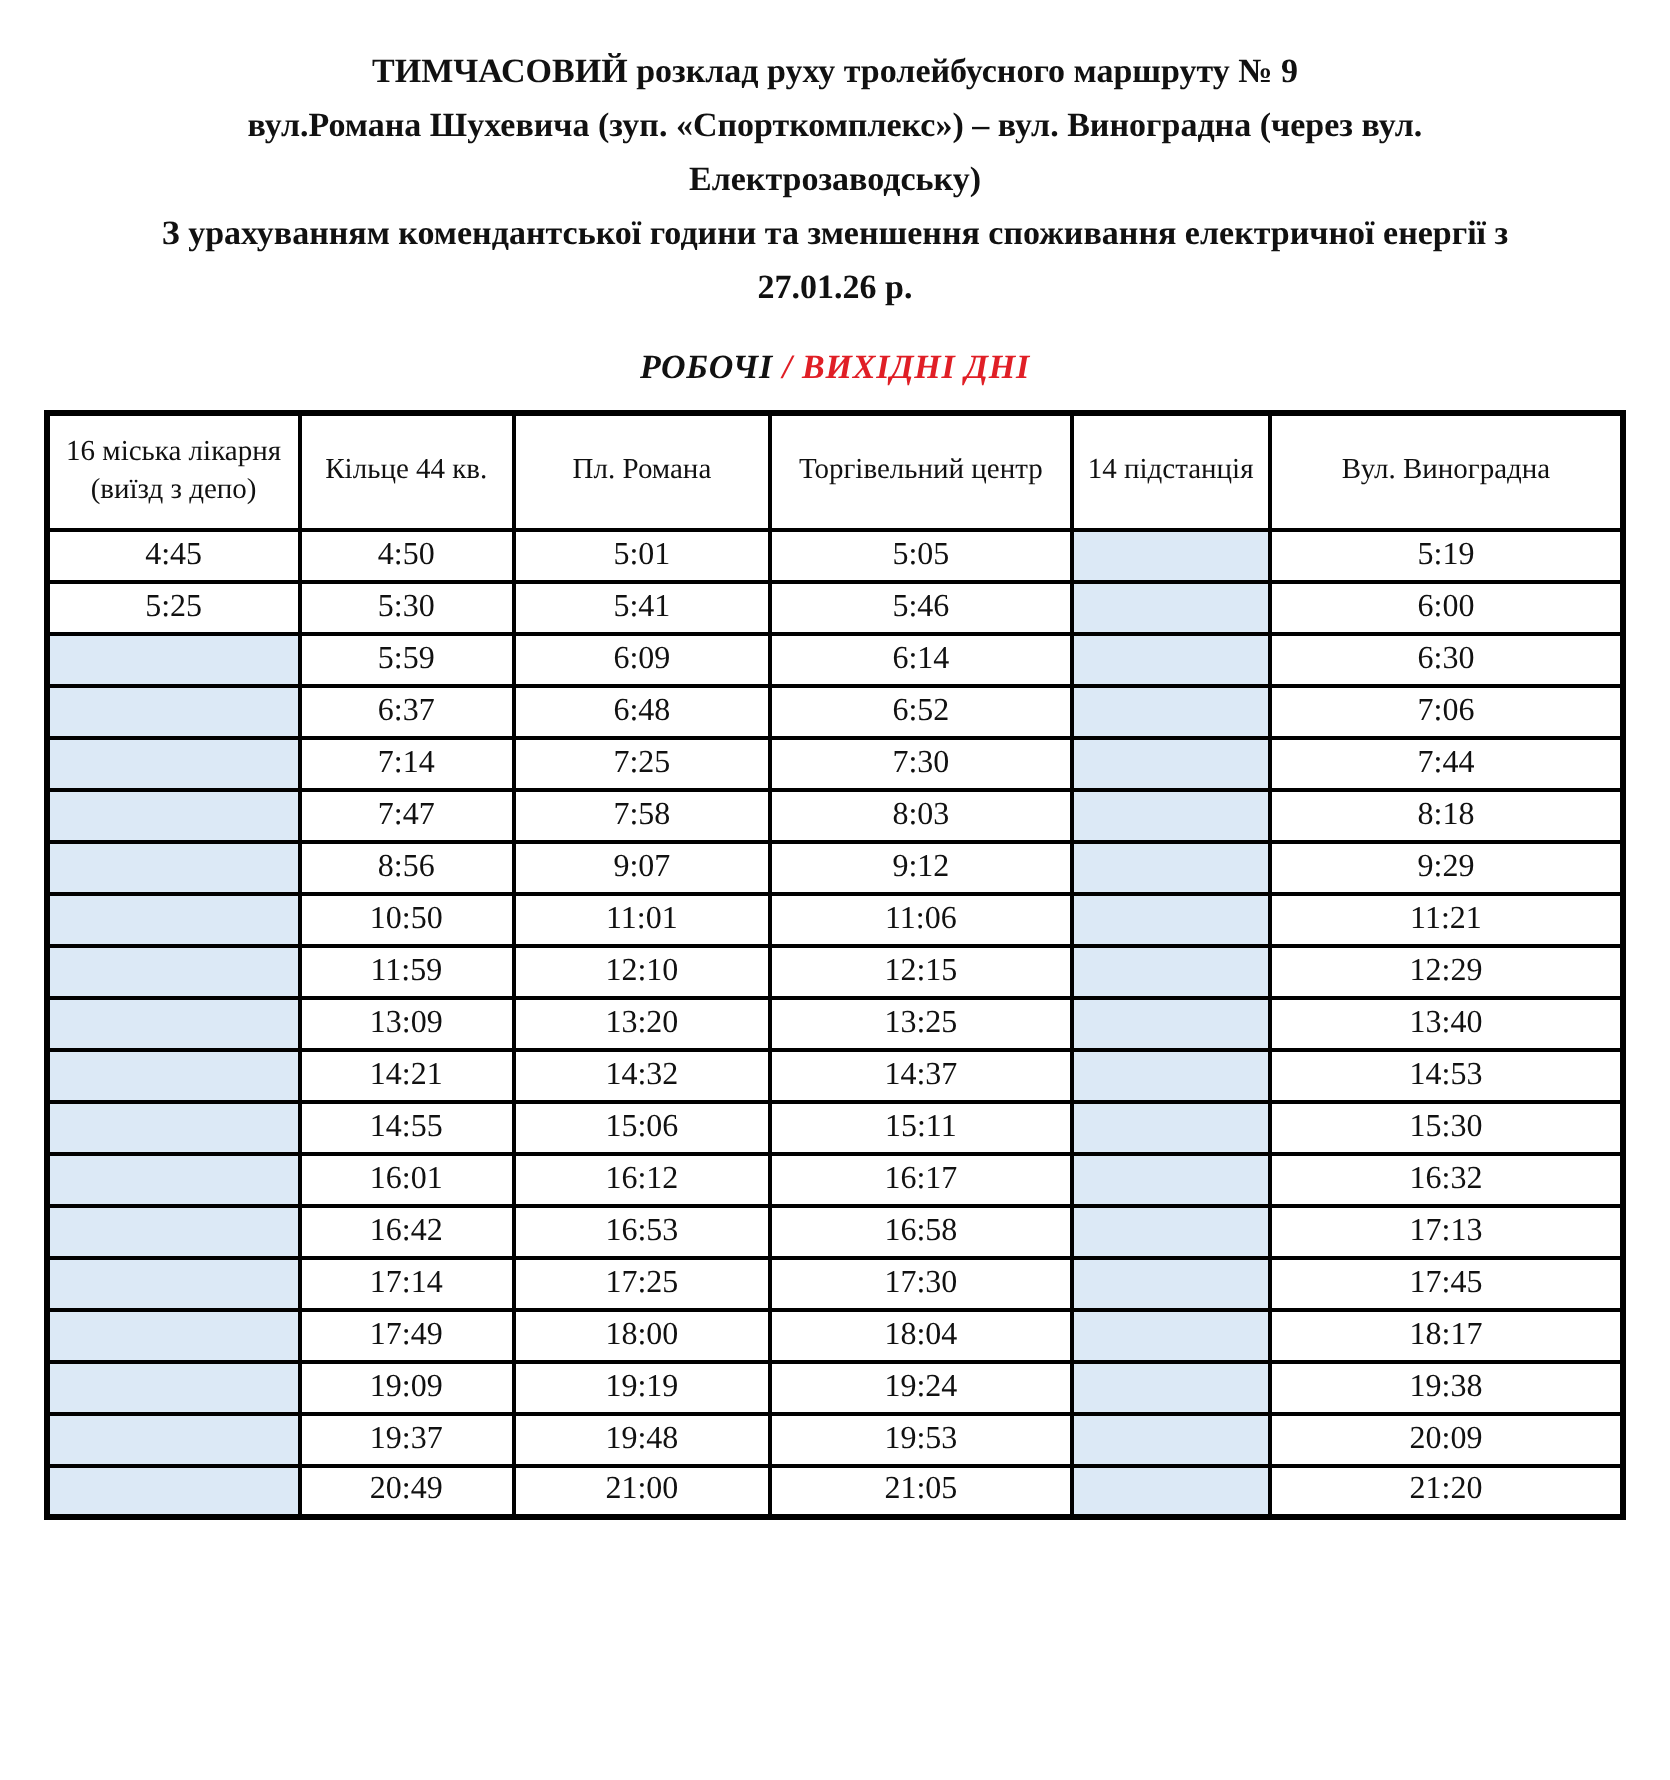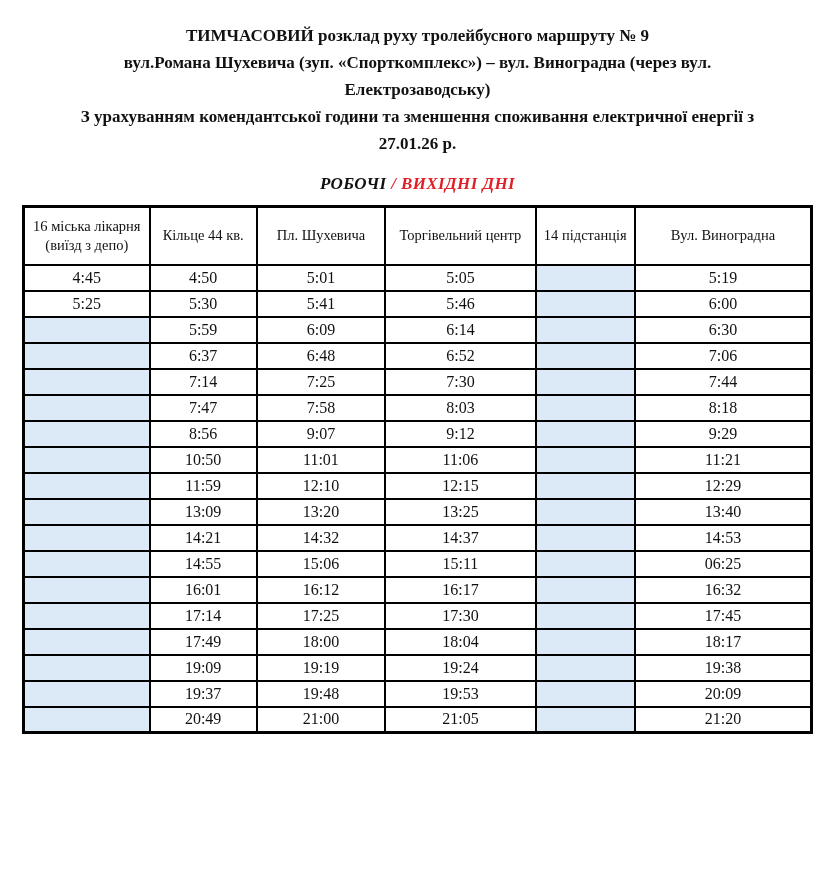--- a/index.html
+++ b/index.html
@@ -91,21 +91,21 @@
       <col style="width:13.6%">
       <col style="width:16.3%">
       <col style="width:19.1%">
       <col style="width:12.6%">
       <col style="width:22.4%">
     </colgroup>
     <thead>
       <tr>
           <th>16 міська лікарня (виїзд з депо)</th>
           <th>Кільце 44 кв.</th>
-          <th>Пл. Шухевича</th>
+          <th>Пл. Романа</th>
           <th>Торгівельний центр</th>
           <th>14 підстанція</th>
           <th>Вул. Виноградна</th>
         </tr>
     </thead>
     <tbody>
         <tr>
           <td>4:45</td>
           <td>4:50</td>
           <td>5:01</td>
@@ -192,32 +192,40 @@
           <td>14:37</td>
           <td class="shaded"></td>
           <td>14:53</td>
         </tr>
         <tr>
           <td class="shaded"></td>
           <td>14:55</td>
           <td>15:06</td>
           <td>15:11</td>
           <td class="shaded"></td>
-          <td>06:25</td>
+          <td>15:30</td>
         </tr>
         <tr>
           <td class="shaded"></td>
           <td>16:01</td>
           <td>16:12</td>
           <td>16:17</td>
           <td class="shaded"></td>
           <td>16:32</td>
         </tr>
         <tr>
           <td class="shaded"></td>
+          <td>16:42</td>
+          <td>16:53</td>
+          <td>16:58</td>
+          <td class="shaded"></td>
+          <td>17:13</td>
+        </tr>
+        <tr>
+          <td class="shaded"></td>
           <td>17:14</td>
           <td>17:25</td>
           <td>17:30</td>
           <td class="shaded"></td>
           <td>17:45</td>
         </tr>
         <tr>
           <td class="shaded"></td>
           <td>17:49</td>
           <td>18:00</td>

